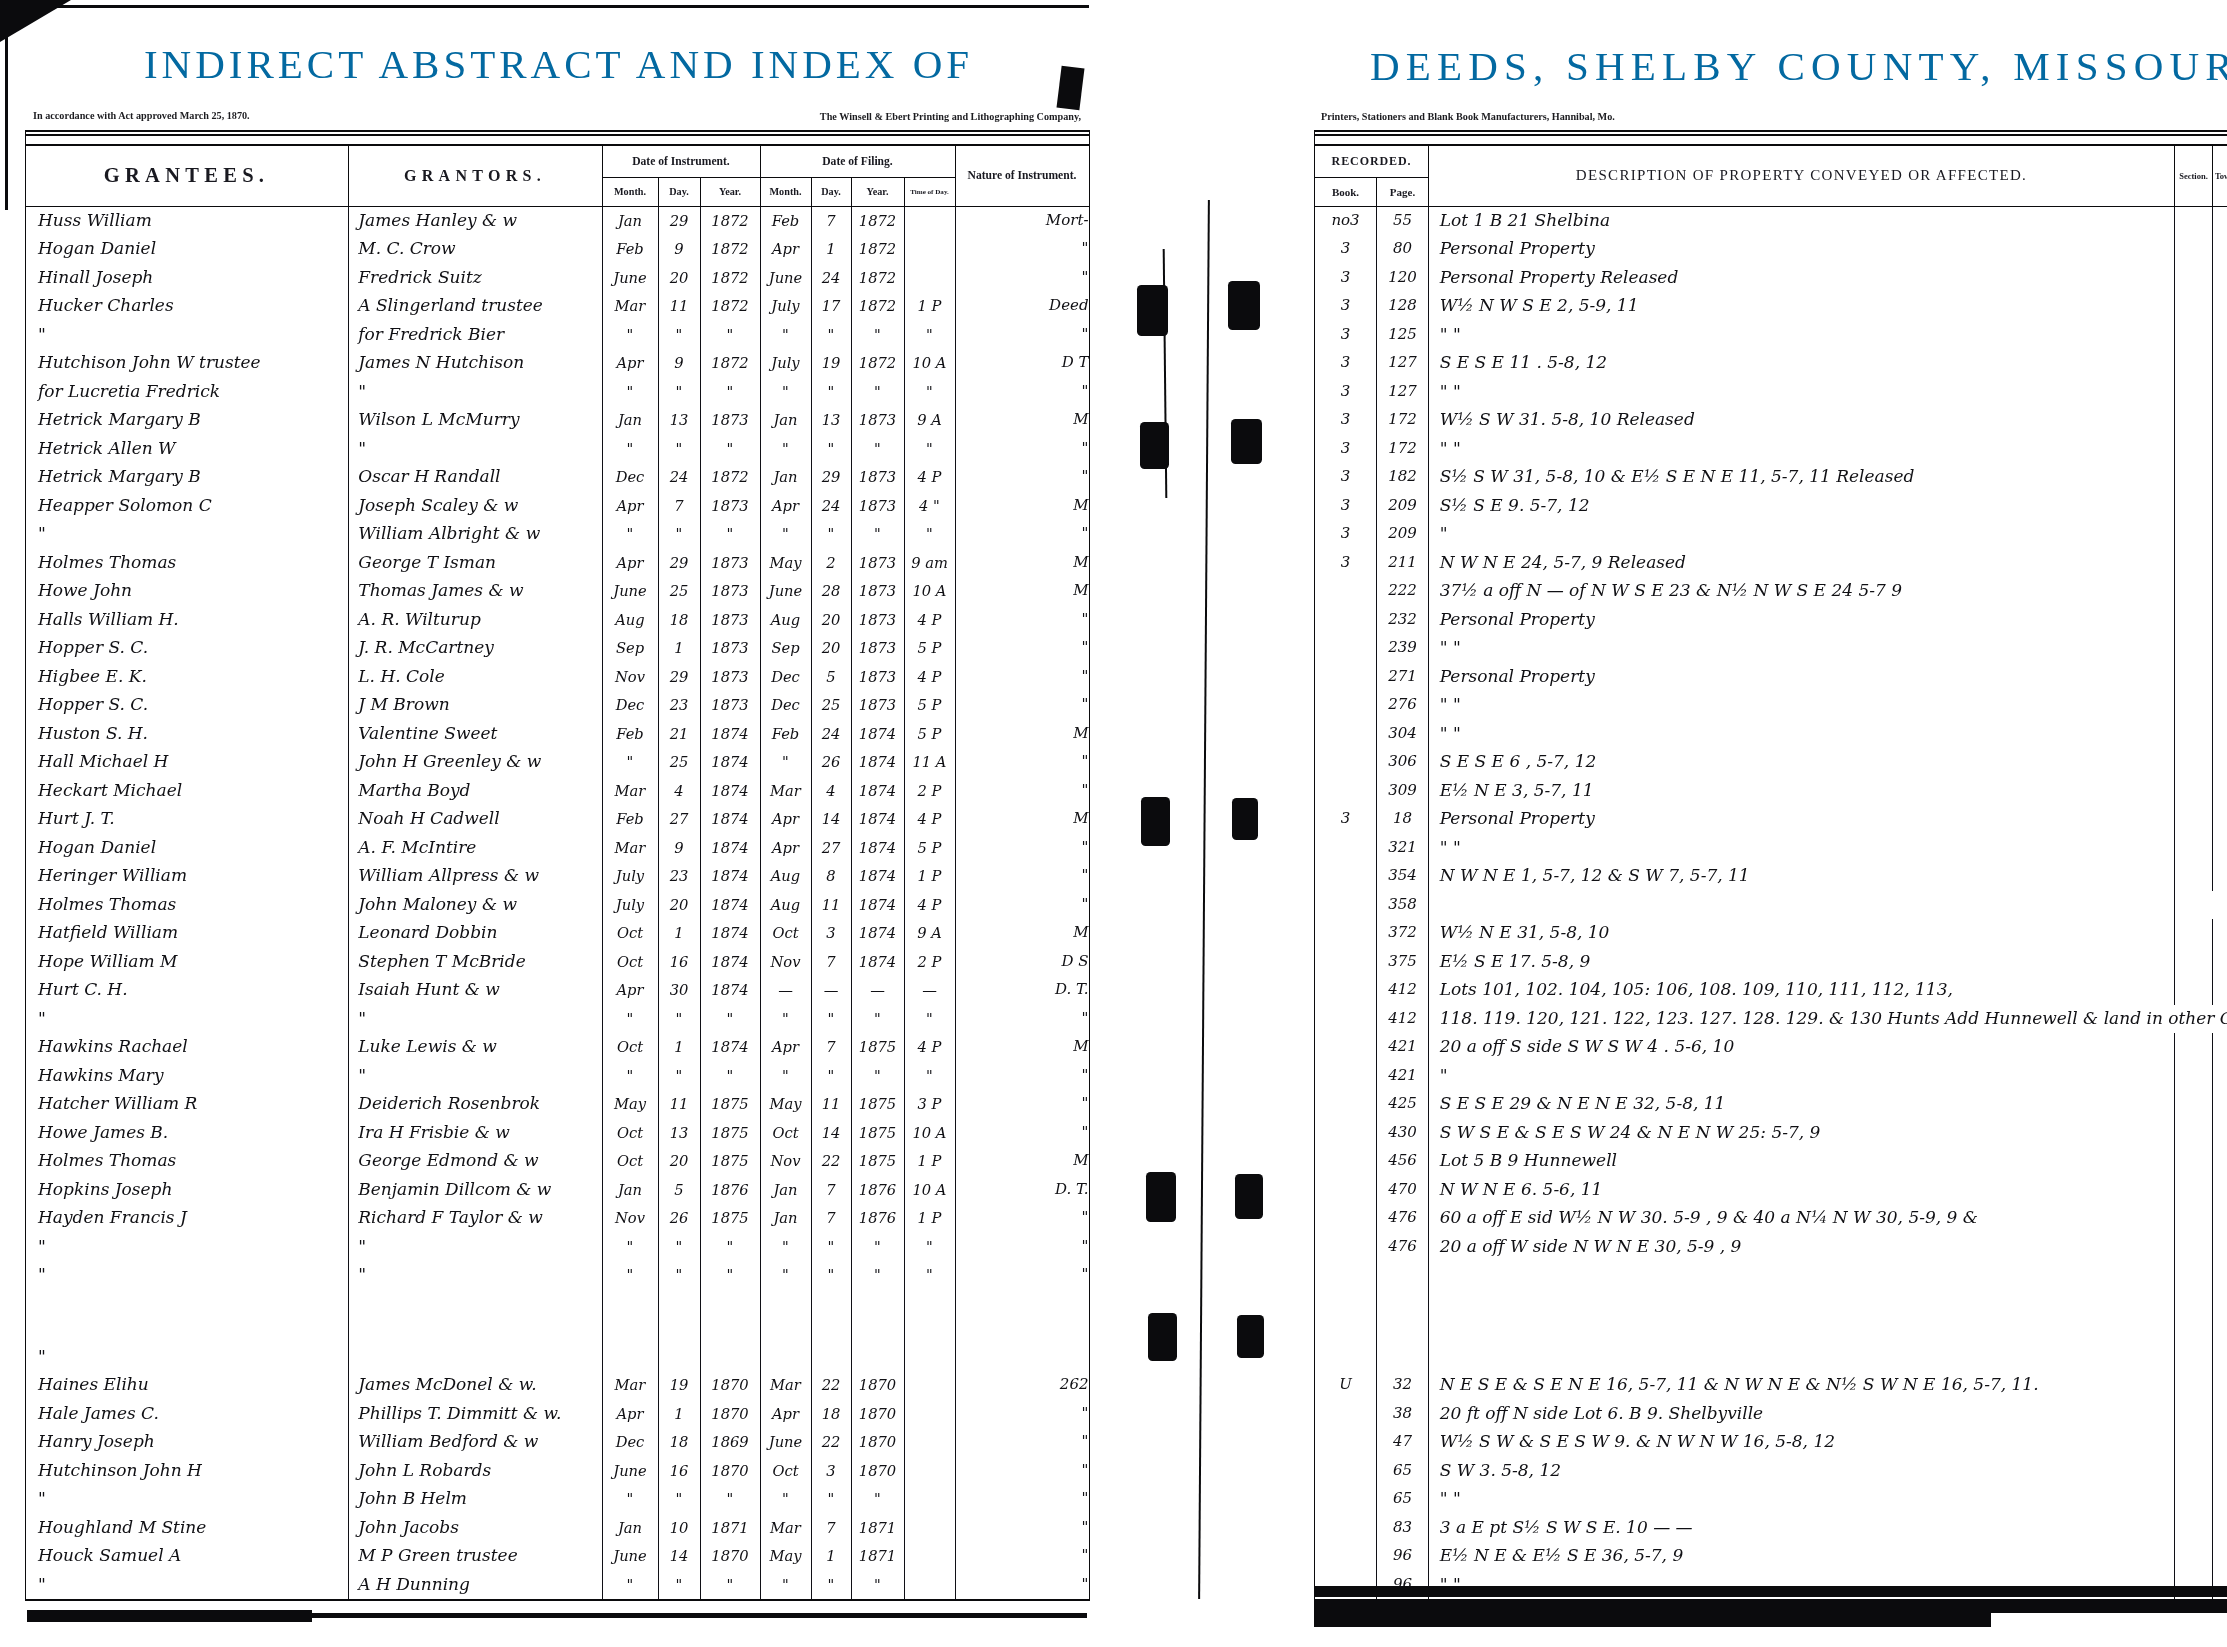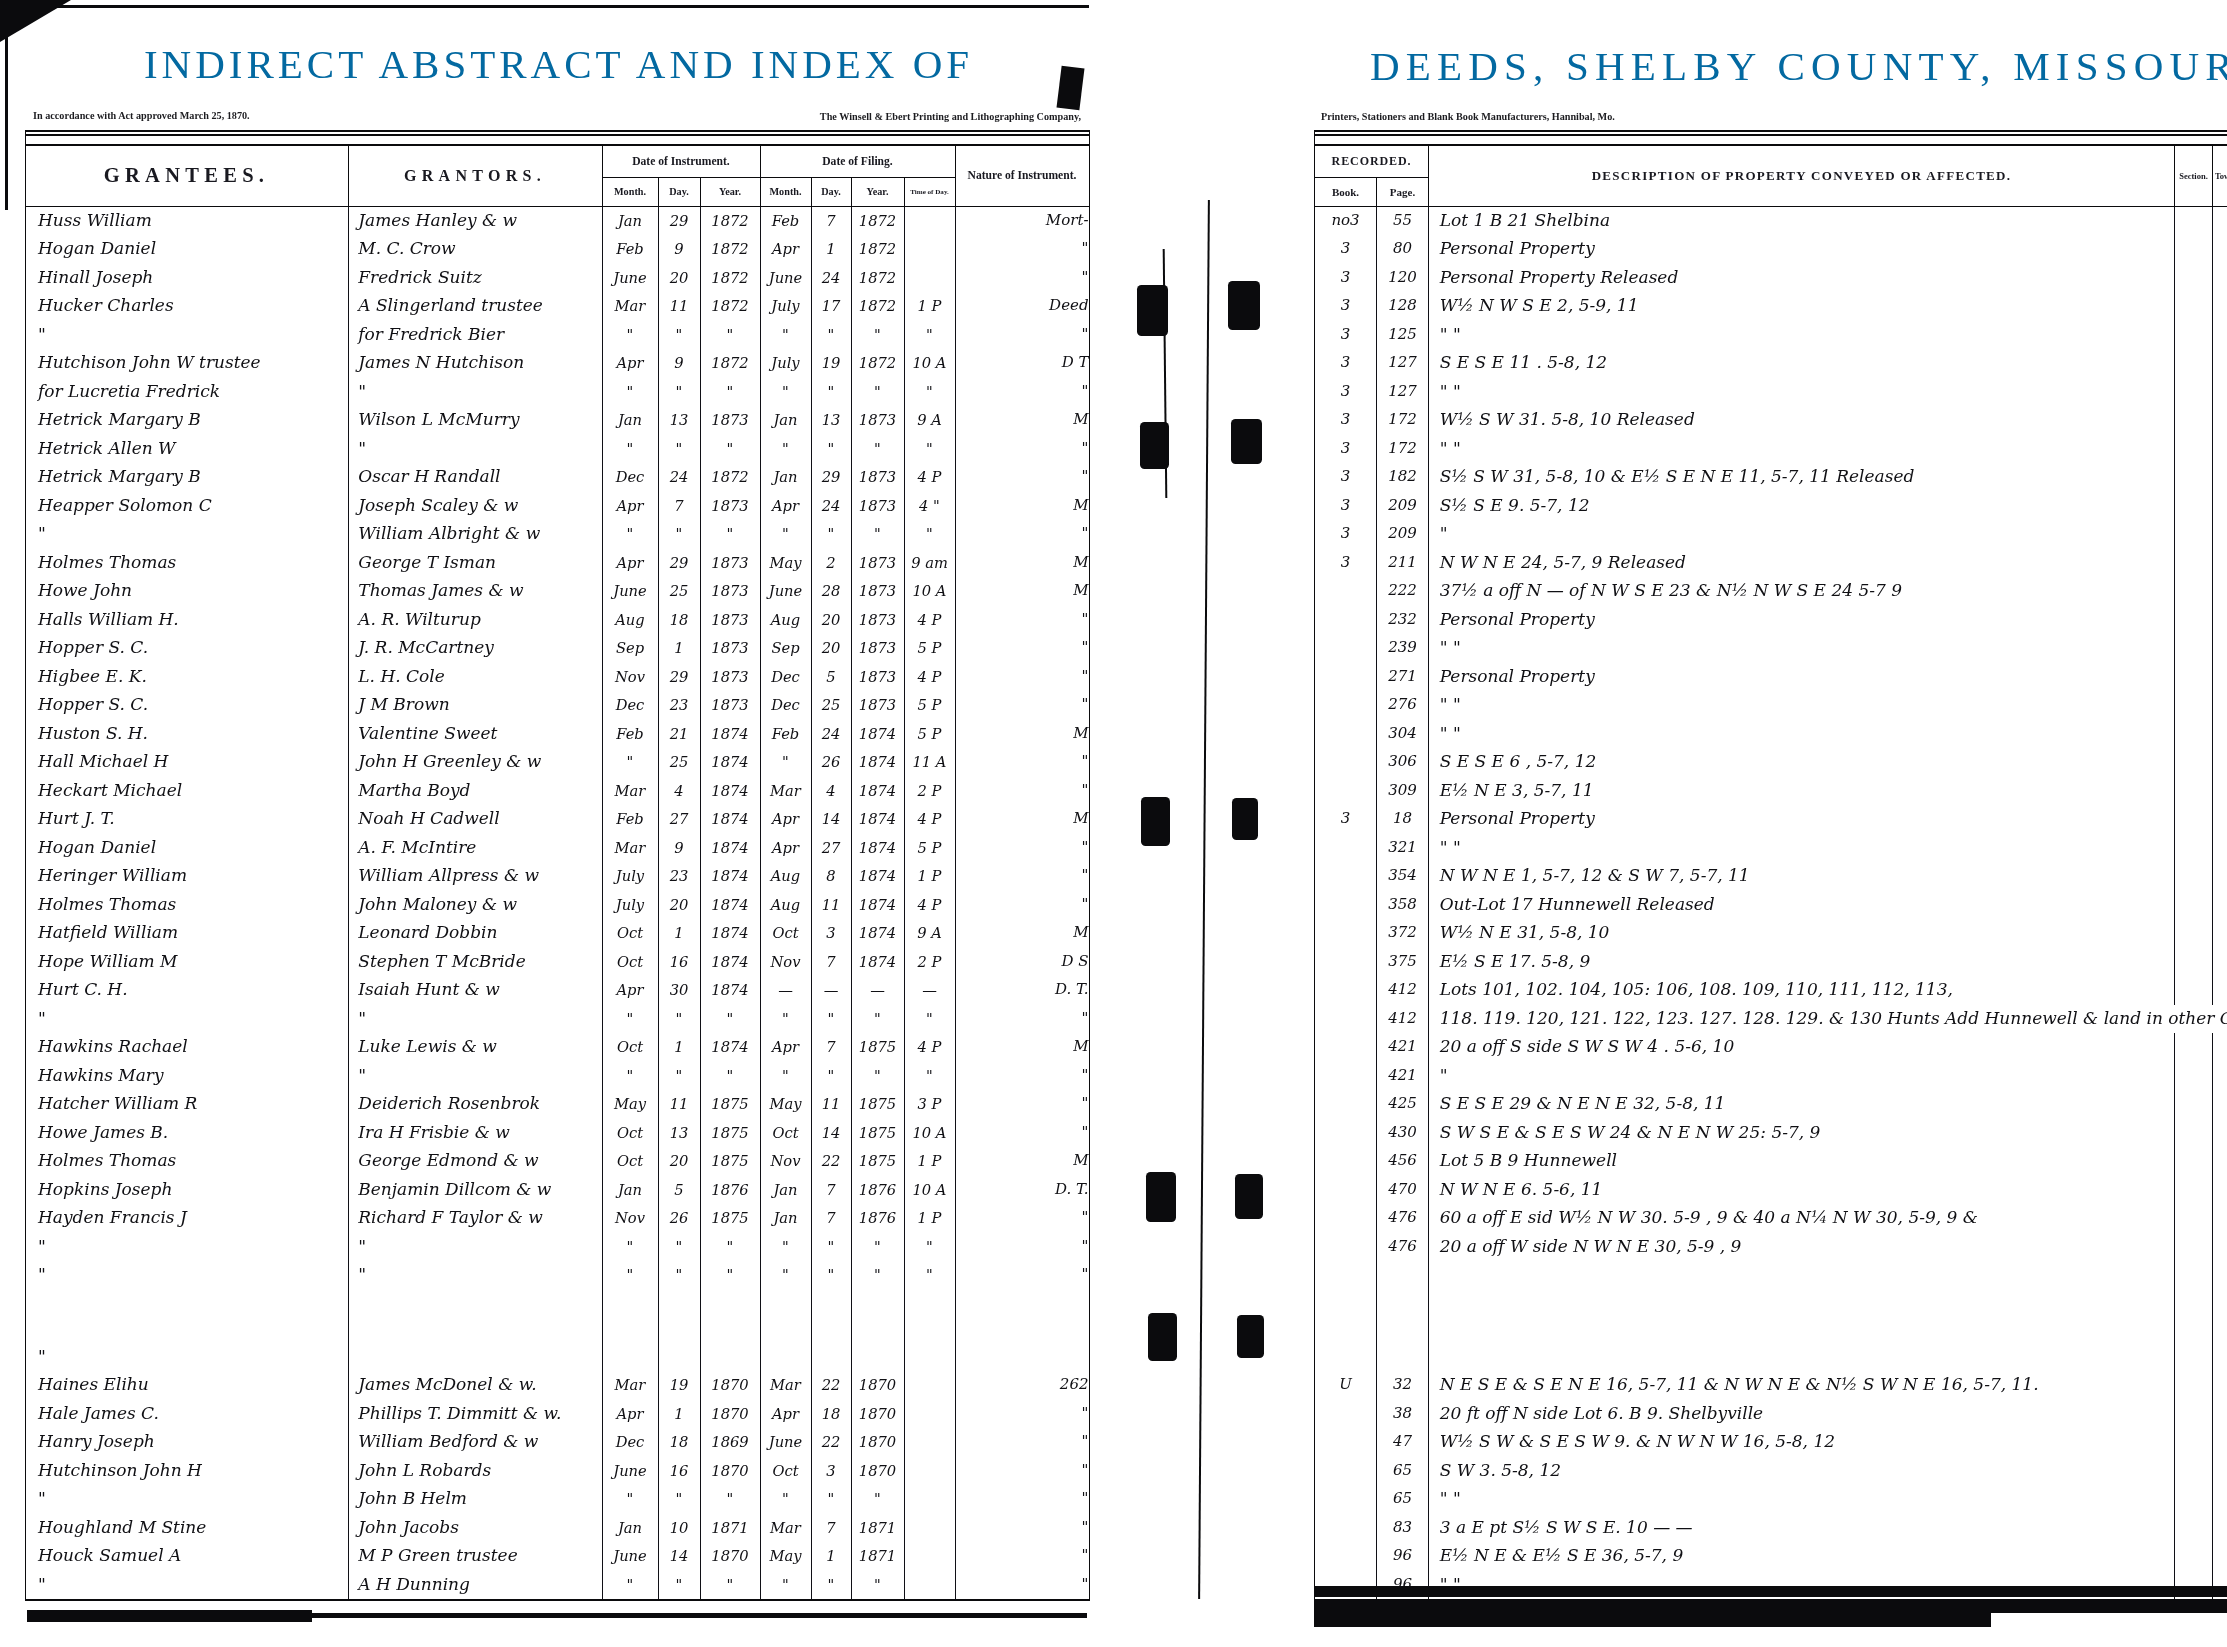--- a/index.html
+++ b/index.html
@@ -34,21 +34,21 @@
   .h-grantees{grid-column:1;grid-row:1/3;font-size:20.5px;font-weight:bold;letter-spacing:5.3px;}
   .h-grantors{grid-column:2;grid-row:1/3;font-size:16px;font-weight:bold;letter-spacing:5.3px;}
   .h-doi{grid-column:3/6;grid-row:1;font-size:11.6px;font-weight:bold;}
   .h-dof{grid-column:6/10;grid-row:1;font-size:11.6px;font-weight:bold;}
   .h-nature{grid-column:10;grid-row:1/3;font-size:11.6px;font-weight:bold;padding:0 4.5px;line-height:15px;}
   .h-sub{grid-row:2;font-size:10.2px;font-weight:bold;text-align:right;}
   .h-time{font-size:7.1px;line-height:8px;font-weight:bold;}
   .h-recorded{grid-column:1/3;grid-row:1;font-size:12px;font-weight:bold;letter-spacing:0.9px;}
   .h-book{grid-column:1;grid-row:2;font-size:11px;font-weight:bold;}
   .h-page{grid-column:2;grid-row:2;font-size:11px;font-weight:bold;}
-  .h-desc{grid-column:3;grid-row:1/3;font-size:13px;font-weight:bold;letter-spacing:1.3px;}
+  .h-desc{grid-column:3;grid-row:1/3;font-size:15px;font-weight:normal;letter-spacing:1.3px;}
   .h-sec{grid-column:4;grid-row:1/3;font-size:8.5px;font-weight:bold;}
   .h-twp{grid-column:5;grid-row:1/3;font-size:8.5px;font-weight:bold;}
 
   
   .lrow,.rrow{height:28.5px;line-height:27px;}
   .lrow.sp,.rrow.sp{height:53px;}
   .cell{font-family:"DejaVu Serif",serif;font-style:italic;font-size:17px;color:#101014;
         white-space:nowrap;overflow:visible;border-right:0.9px solid #101016;}
   .lrow .cell:last-child,.rrow .cell:last-child{border-right:none;}
   .cell.g{padding-left:12.5px;}
@@ -859,21 +859,20 @@
         <div class="rgrid rrow">
           <div class="cell bc"></div>
           <div class="cell bc">354</div>
           <div class="cell desc">N W N E 1, 5-7, 12 &amp; S W 7, 5-7, 11</div>
           <div class="cell sc"></div>
           <div class="cell sc"></div>
         </div>
         <div class="rgrid rrow">
           <div class="cell bc"></div>
           <div class="cell bc">358</div>
-          <div class="cell desc">Out-Lot 17 Hunnewell Released</div>
           <div class="cell sc"></div>
           <div class="cell sc"></div>
         </div>
         <div class="rgrid rrow">
           <div class="cell bc"></div>
           <div class="cell bc">372</div>
           <div class="cell desc">W½ N E 31, 5-8, 10</div>
           <div class="cell sc"></div>
           <div class="cell sc"></div>
         </div>

